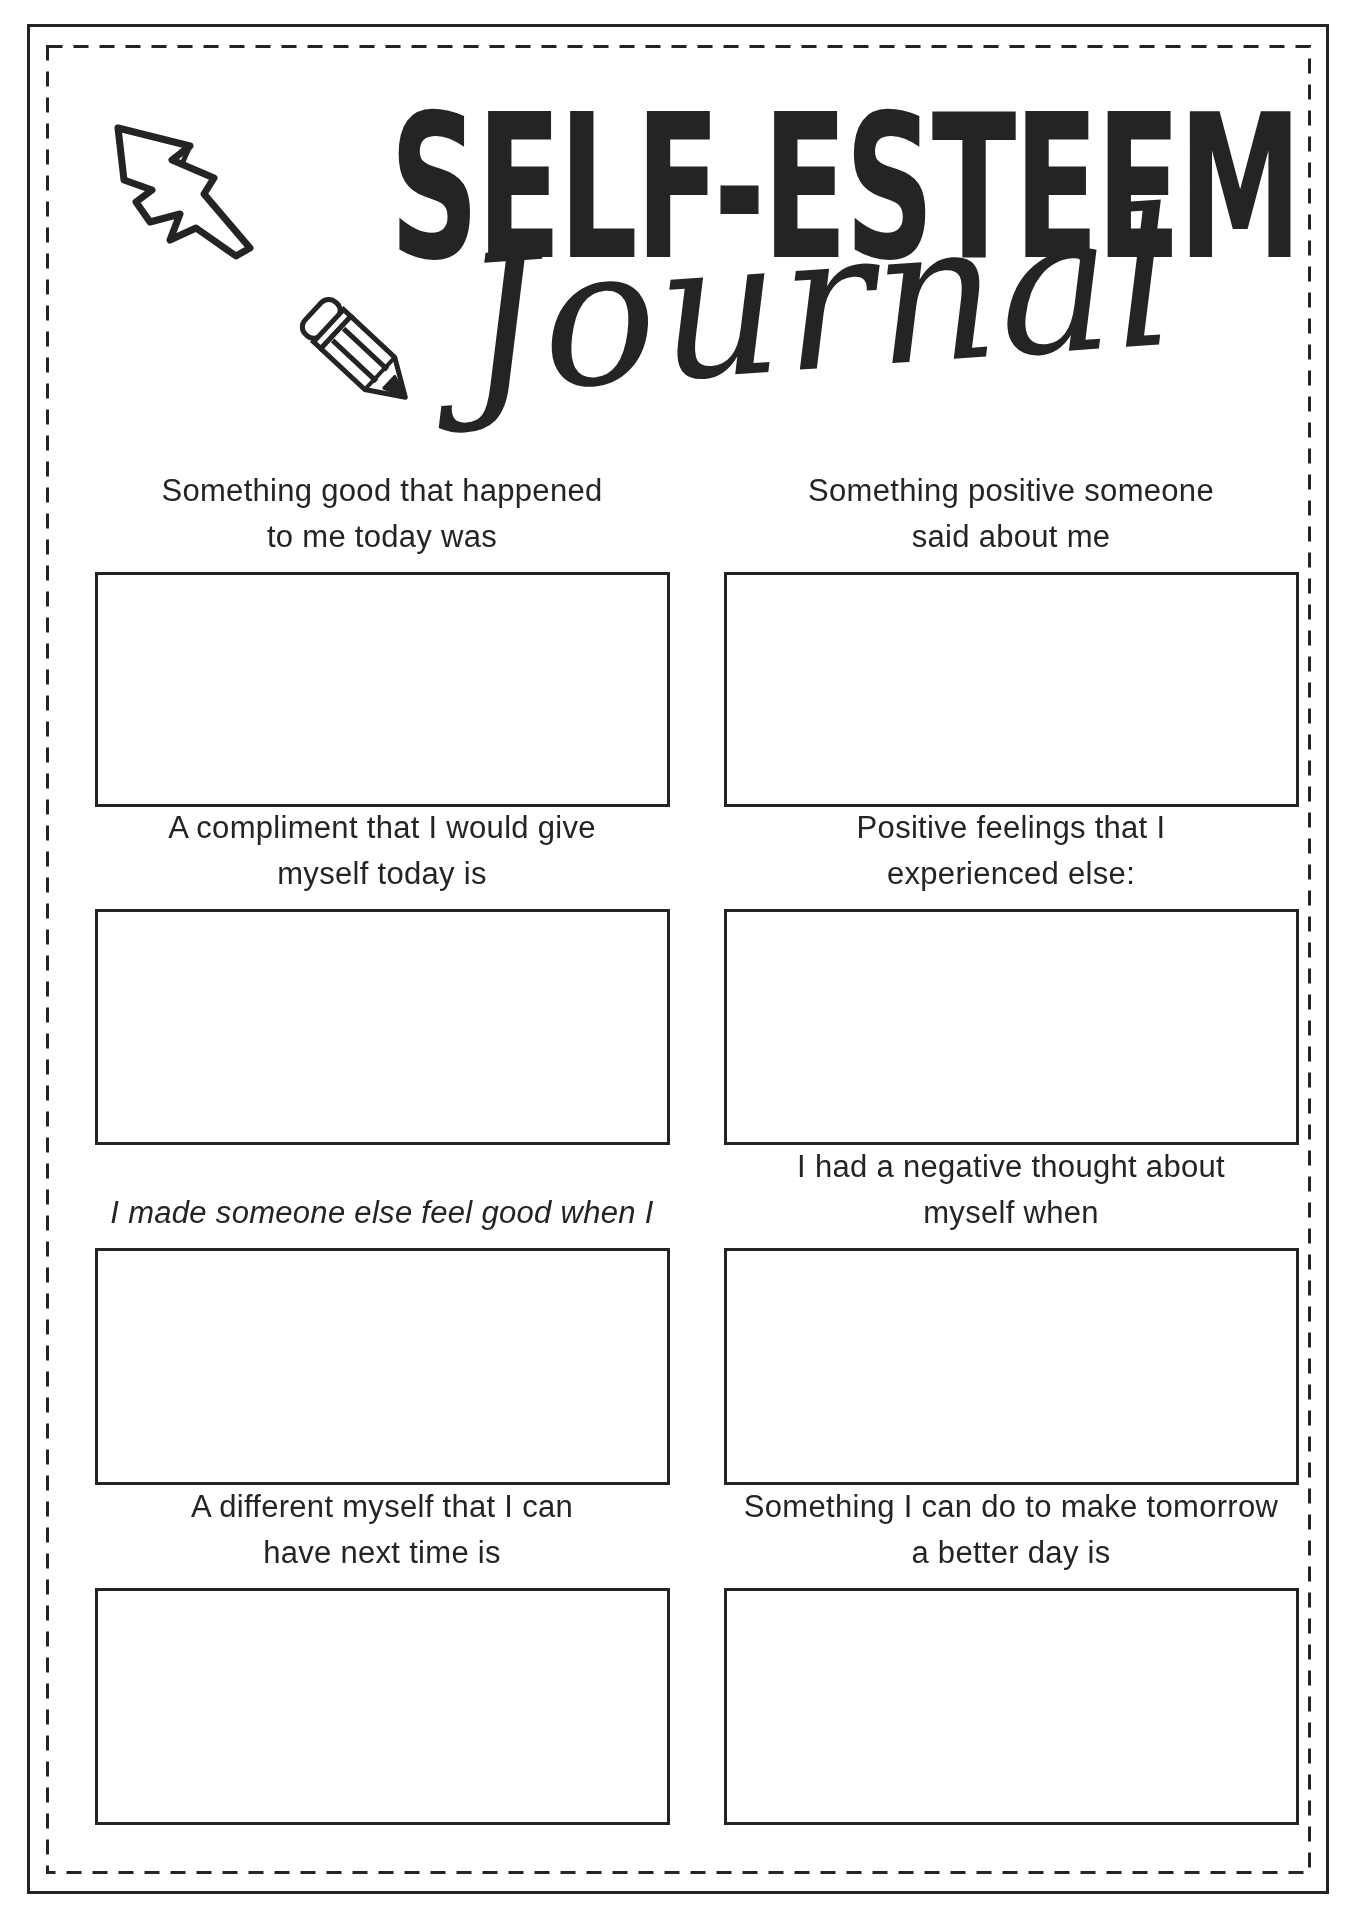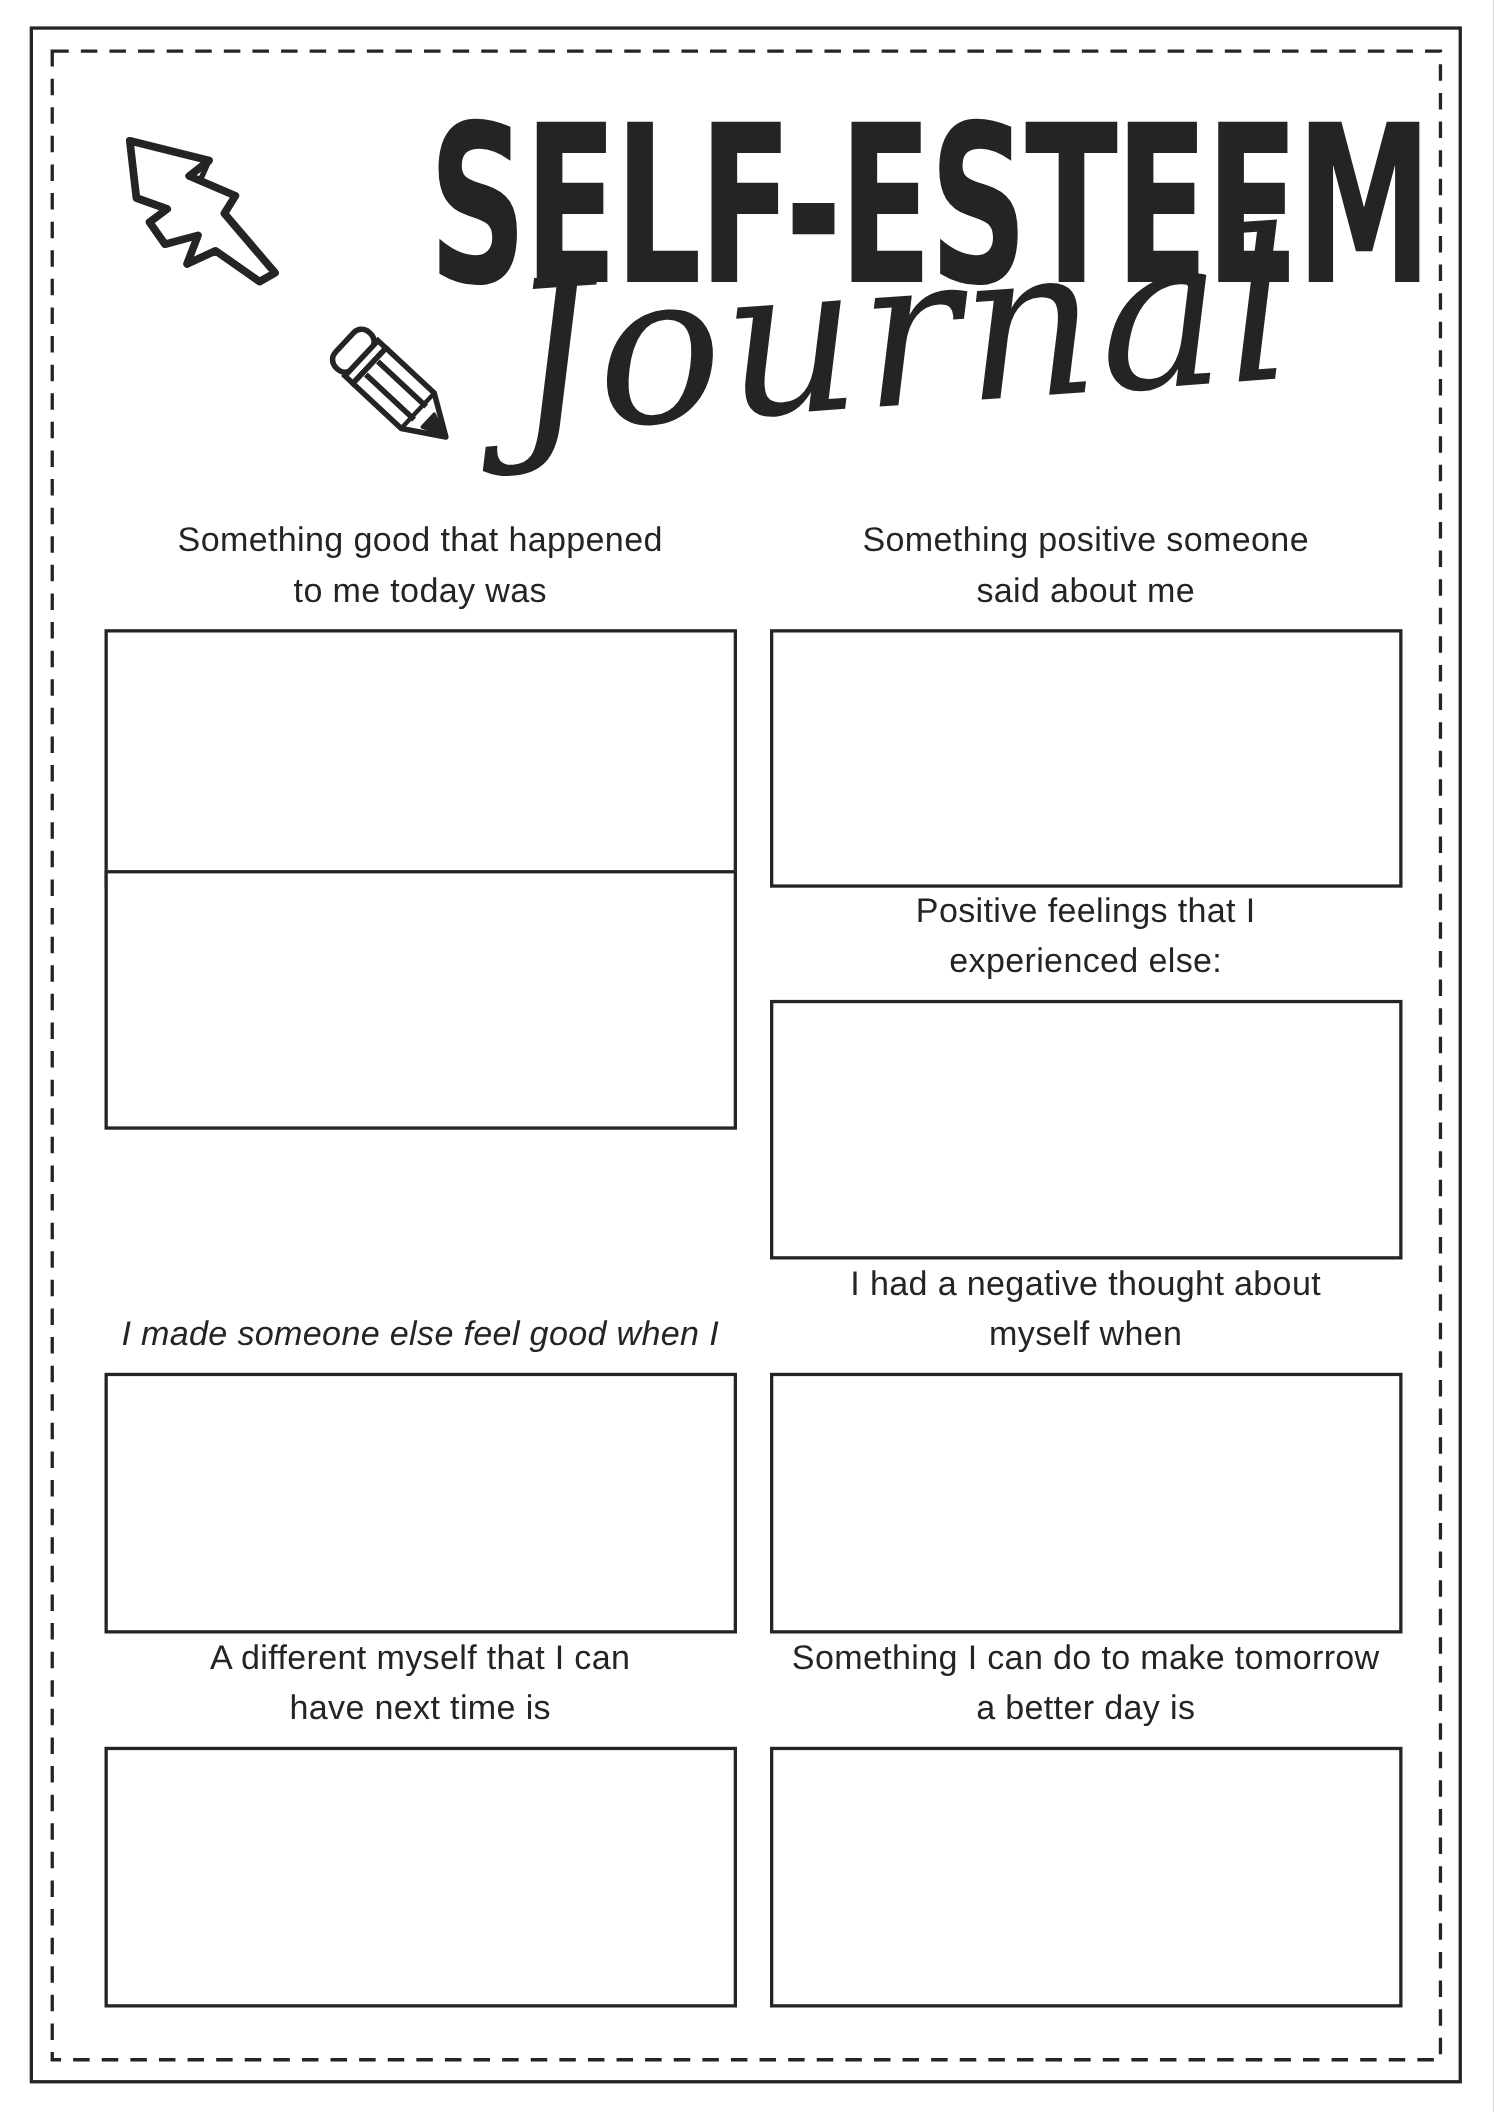--- a/index.html
+++ b/index.html
@@ -52,21 +52,21 @@
     font-size:31px;line-height:46px;letter-spacing:0.3px;
   }
   .label .line{display:block;}
   .entry-box{
     box-sizing:border-box;
     border:3px solid #262324;
     width:575px;
     background:#ffffff;
   }
   .col-left{left:95px;}
-  .col-right{left:660px;padding-left:40px;}
+  .col-right{left:684px;padding-left:40px;}
 </style>
 </head>
 <body>
 
 <div class="page">
 
   <svg class="border-svg" viewBox="0 0 1358 1920" xmlns="http://www.w3.org/2000/svg">
     <rect x="28.5" y="25.5" width="1299" height="1867" fill="none" stroke="#262324" stroke-width="3"></rect>
     <rect x="47.5" y="46.5" width="1262" height="1826" fill="none" stroke="#262324" stroke-width="3" stroke-dasharray="15 11"></rect>
   </svg>
@@ -98,20 +98,24 @@
 
   <section class="prompt-section col-right" style="top:454px;">
     <div class="label">
       <span class="line">Something positive someone</span>
       <span class="line">said about me</span>
     </div>
     <div class="entry-box" style="height:235px;"></div>
   </section>
 
   <section class="prompt-section col-left" style="top:791px;">
+    <div class="label">
+      <span class="line">A compliment that I would give</span>
+      <span class="line">myself today is</span>
+    </div>
     <div class="entry-box" style="height:236px;"></div>
   </section>
 
   <section class="prompt-section col-right" style="top:791px;">
     <div class="label">
       <span class="line">Positive feelings that I</span>
       <span class="line">experienced else:</span>
     </div>
     <div class="entry-box" style="height:236px;"></div>
   </section>

